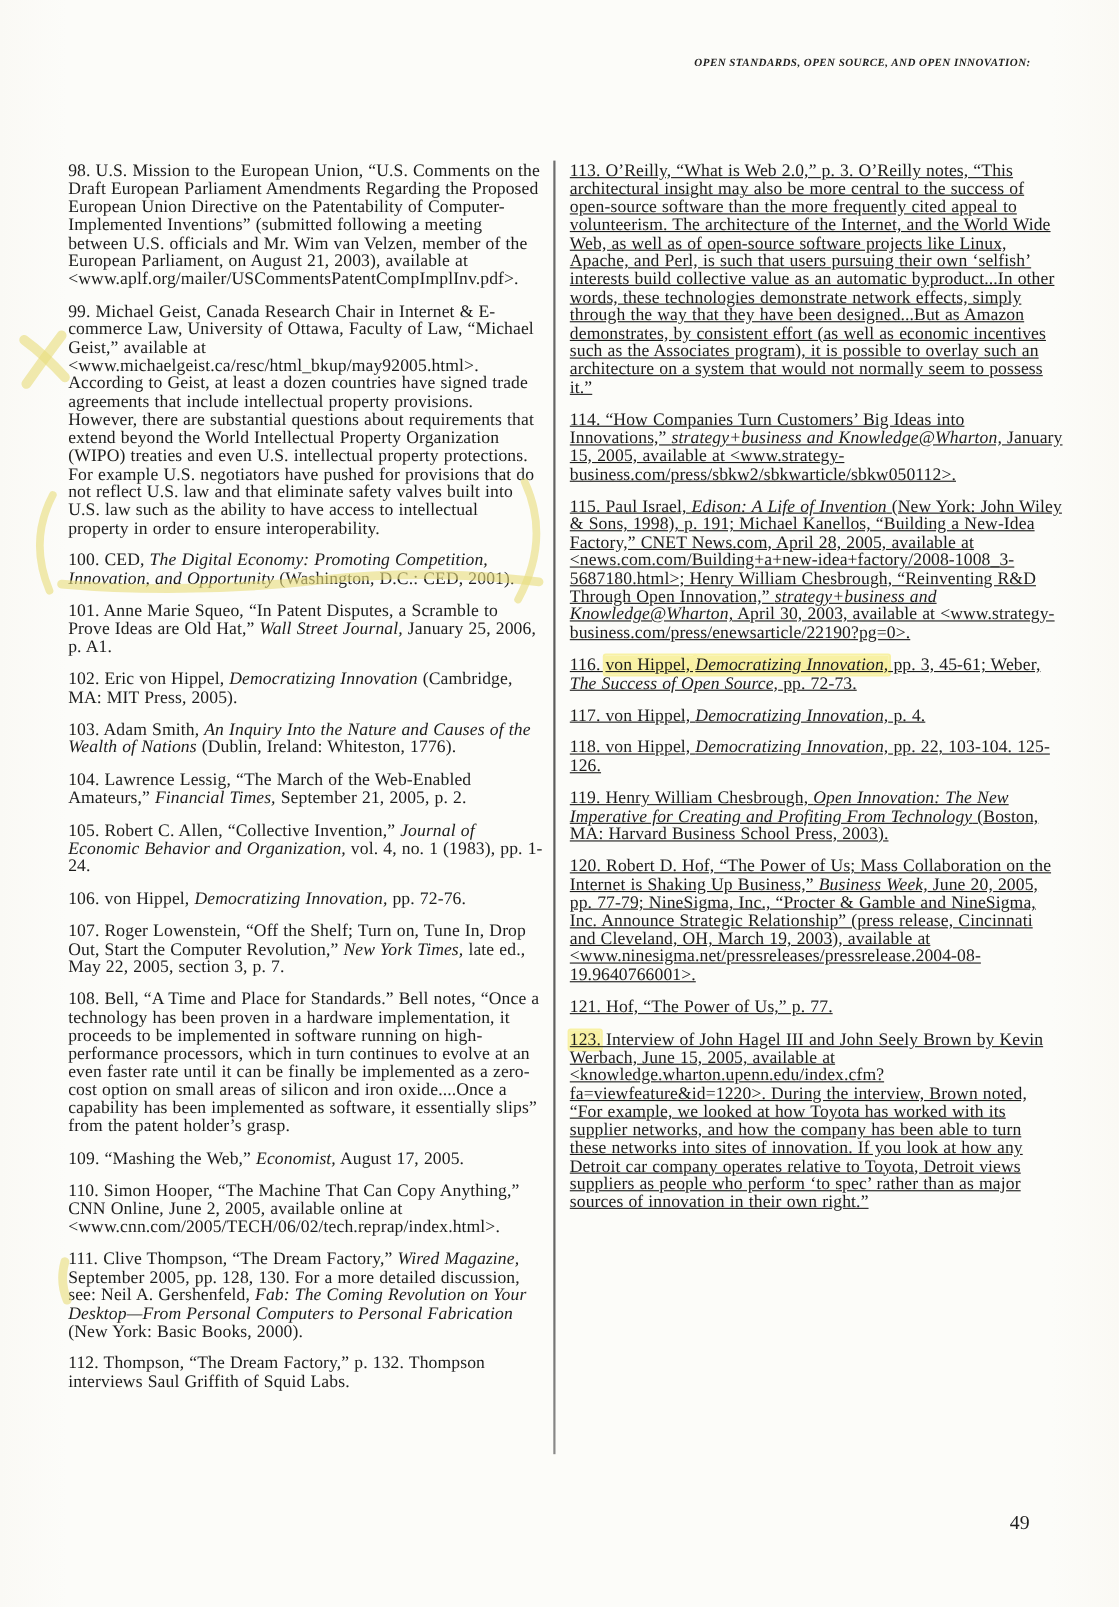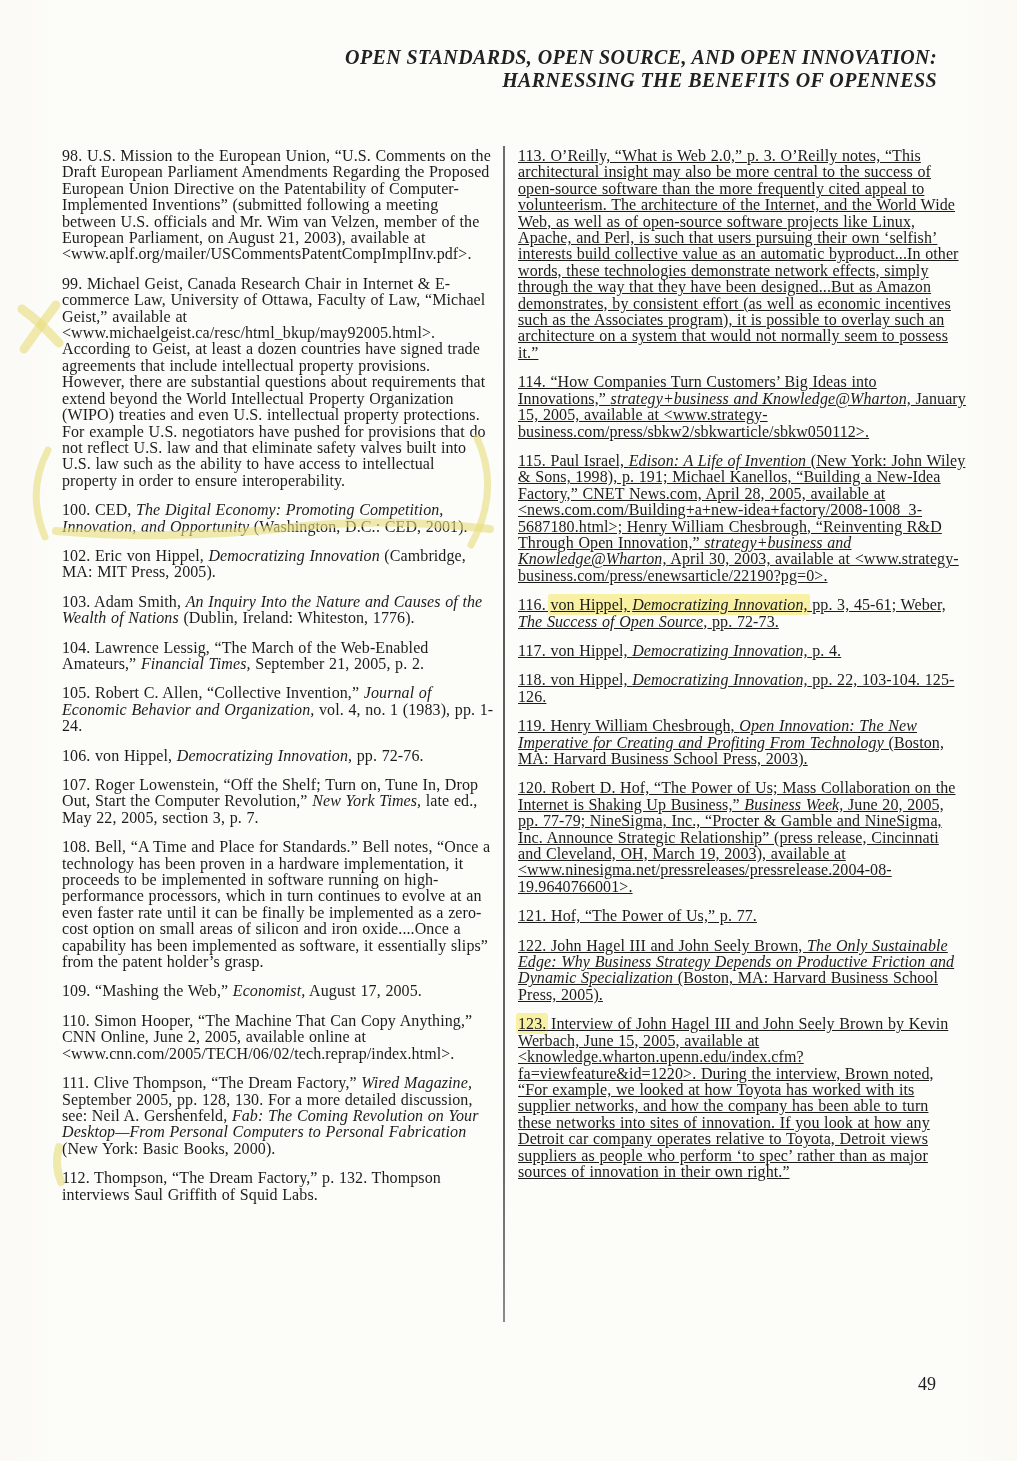--- a/index.html
+++ b/index.html
@@ -16,21 +16,21 @@
     font-family: "Liberation Serif", serif;
     color: #1c1c1c;
   }
   .running-head {
     position: absolute;
     top: 46px;
     right: 80px;
     text-align: right;
     font-style: italic;
     font-weight: bold;
-    font-size: 20px;
+    font-size: 10px;
     line-height: 23px;
     letter-spacing: 0.4px;
     color: #222;
   }
   .col {
     position: absolute;
     top: 148px;
   }
   .col-left  { left: 62px;  width: 432px; }
   .col-right { left: 518px; width: 448px; text-decoration: underline; }
@@ -80,29 +80,29 @@
     text-align: right;
   }
 </style>
 </head>
 <body>
 
 <div class="page">
 
   <div class="running-head">
     <div>OPEN STANDARDS, OPEN SOURCE, AND OPEN INNOVATION:</div>
-    <div>HARNESSING THE BENEFITS OF OPENNESS</div>
   </div>
 
   <div class="col-divider"></div>
 
   <div class="col col-left">
       <p class="note"><span>98. U.S. Mission to the European Union, “U.S. Comments on the Draft European Parliament Amendments Regarding the Proposed European Union Directive on the Patentability of Computer-Implemented Inventions” (submitted following a meeting between U.S. officials and Mr. Wim van Velzen, member of the European Parliament, on August 21, 2003), available at &lt;www.aplf.org/mailer/USCommentsPatentCompImplInv.pdf&gt;.</span></p>
       <p class="note"><span>99. Michael Geist, Canada Research Chair in Internet &amp; E-commerce Law, University of Ottawa, Faculty of Law, “Michael Geist,” available at &lt;www.michaelgeist.ca/resc/html_bkup/may92005.html&gt;. According to Geist, at least a dozen countries have signed trade agreements that include intellectual property provisions. However, there are substantial questions about requirements that extend beyond the World Intellectual Property Organization (WIPO) treaties and even U.S. intellectual property protections. For example U.S. negotiators have pushed for provisions that do not reflect U.S. law and that eliminate safety valves built into U.S. law such as the ability to have access to intellectual property in order to ensure interoperability.</span></p>
       <p class="note"><span>100. CED, </span><span class="it">The Digital Economy: Promoting Competition, Innovation, and Opportunity</span><span> (Washington, D.C.: CED, 2001).</span></p>
+      <p class="note"><span>101. Anne Marie Squeo, “In Patent Disputes, a Scramble to Prove Ideas are Old Hat,” </span><span class="it">Wall Street Journal,</span><span> January 25, 2006, p. A1.</span></p>
       <p class="note"><span>102. Eric von Hippel, </span><span class="it">Democratizing Innovation</span><span> (Cambridge, MA: MIT Press, 2005).</span></p>
       <p class="note"><span>103. Adam Smith, </span><span class="it">An Inquiry Into the Nature and Causes of the Wealth of Nations</span><span> (Dublin, Ireland: Whiteston, 1776).</span></p>
       <p class="note"><span>104. Lawrence Lessig, “The March of the Web-Enabled Amateurs,” </span><span class="it">Financial Times,</span><span> September 21, 2005, p. 2.</span></p>
       <p class="note"><span>105. Robert C. Allen, “Collective Invention,” </span><span class="it">Journal of Economic Behavior and Organization,</span><span> vol. 4, no. 1 (1983), pp. 1-24.</span></p>
       <p class="note"><span>106. von Hippel, </span><span class="it">Democratizing Innovation,</span><span> pp. 72-76.</span></p>
       <p class="note"><span>107. Roger Lowenstein, “Off the Shelf; Turn on, Tune In, Drop Out, Start the Computer Revolution,” </span><span class="it">New York Times,</span><span> late ed., May 22, 2005, section 3, p. 7.</span></p>
       <p class="note"><span>108. Bell, “A Time and Place for Standards.” Bell notes, “Once a technology has been proven in a hardware implementation, it proceeds to be implemented in software running on high-performance processors, which in turn continues to evolve at an even faster rate until it can be finally be implemented as a zero-cost option on small areas of silicon and iron oxide....Once a capability has been implemented as software, it essentially slips” from the patent holder’s grasp.</span></p>
       <p class="note"><span>109. “Mashing the Web,” </span><span class="it">Economist,</span><span> August 17, 2005.</span></p>
       <p class="note"><span>110. Simon Hooper, “The Machine That Can Copy Anything,” CNN Online, June 2, 2005, available online at &lt;www.cnn.com/2005/TECH/06/02/tech.reprap/index.html&gt;.</span></p>
       <p class="note"><span>111. Clive Thompson, “The Dream Factory,” </span><span class="it">Wired Magazine,</span><span> September 2005, pp. 128, 130. For a more detailed discussion, see: Neil A. Gershenfeld, </span><span class="it">Fab: The Coming Revolution on Your Desktop—From Personal Computers to Personal Fabrication</span><span> (New York: Basic Books, 2000).</span></p>
@@ -111,21 +111,20 @@
   <div class="col col-right">
       <p class="note"><span>113. O’Reilly, “What is Web 2.0,” p. 3. O’Reilly notes, “This architectural insight may also be more central to the success of open-source software than the more frequently cited appeal to volunteerism. The architecture of the Internet, and the World Wide Web, as well as of open-source software projects like Linux, Apache, and Perl, is such that users pursuing their own ‘selfish’ interests build collective value as an automatic byproduct...In other words, these technologies demonstrate network effects, simply through the way that they have been designed...But as Amazon demonstrates, by consistent effort (as well as economic incentives such as the Associates program), it is possible to overlay such an architecture on a system that would not normally seem to possess it.”</span></p>
       <p class="note"><span>114. “How Companies Turn Customers’ Big Ideas into Innovations,” </span><span class="it">strategy+business and Knowledge@Wharton,</span><span> January 15, 2005, available at &lt;www.strategy-business.com/press/sbkw2/sbkwarticle/sbkw050112&gt;.</span></p>
       <p class="note"><span>115. Paul Israel, </span><span class="it">Edison: A Life of Invention</span><span> (New York: John Wiley &amp; Sons, 1998), p. 191; Michael Kanellos, “Building a New-Idea Factory,” CNET News.com, April 28, 2005, available at &lt;news.com.com/Building+a+new-idea+factory/2008-1008_3-5687180.html&gt;; Henry William Chesbrough, “Reinventing R&amp;D Through Open Innovation,” </span><span class="it">strategy+business and Knowledge@Wharton,</span><span> April 30, 2003, available at &lt;www.strategy-business.com/press/enewsarticle/22190?pg=0&gt;.</span></p>
       <p class="note"><span>116. </span><span class="hl">von Hippel, </span><span class="it hl">Democratizing Innovation,</span><span> pp. 3, 45-61; Weber, </span><span class="it">The Success of Open Source,</span><span> pp. 72-73.</span></p>
       <p class="note"><span>117. von Hippel, </span><span class="it">Democratizing Innovation,</span><span> p. 4.</span></p>
       <p class="note"><span>118. von Hippel, </span><span class="it">Democratizing Innovation,</span><span> pp. 22, 103-104. 125-126.</span></p>
       <p class="note"><span>119. Henry William Chesbrough, </span><span class="it">Open Innovation: The New Imperative for Creating and Profiting From Technology</span><span> (Boston, MA: Harvard Business School Press, 2003).</span></p>
       <p class="note"><span>120. Robert D. Hof, “The Power of Us; Mass Collaboration on the Internet is Shaking Up Business,” </span><span class="it">Business Week,</span><span> June 20, 2005, pp. 77-79; NineSigma, Inc., “Procter &amp; Gamble and NineSigma, Inc. Announce Strategic Relationship” (press release, Cincinnati and Cleveland, OH, March 19, 2003), available at &lt;www.ninesigma.net/pressreleases/pressrelease.2004-08-19.9640766001&gt;.</span></p>
       <p class="note"><span>121. Hof, “The Power of Us,” p. 77.</span></p>
-      <p class="note"><span>122. John Hagel III and John Seely Brown, </span><span class="it">The Only Sustainable Edge: Why Business Strategy Depends on Productive Friction and Dynamic Specialization</span><span> (Boston, MA: Harvard Business School Press, 2005).</span></p>
       <p class="note"><span class="hl">123.</span><span> Interview of John Hagel III and John Seely Brown by Kevin Werbach, June 15, 2005, available at &lt;knowledge.wharton.upenn.edu/index.cfm?fa=viewfeature&amp;id=1220&gt;. During the interview, Brown noted, “For example, we looked at how Toyota has worked with its supplier networks, and how the company has been able to turn these networks into sites of innovation. If you look at how any Detroit car company operates relative to Toyota, Detroit views suppliers as people who perform ‘to spec’ rather than as major sources of innovation in their own right.”</span></p>
     </div>
 
   <svg class="marks" viewBox="0 0 1017 1461">
     <path class="marker" d="M22 309 Q40 322 59 343" stroke-width="9" stroke="#e9dd7e"></path>
     <path class="marker" d="M56 305 Q40 326 24 349" stroke-width="9" stroke="#e9dd7e"></path>
     <path class="marker" d="M48 450 Q26 492 45 537" stroke-width="7" stroke="#e9dd7e"></path>
     <path class="marker" d="M477 438 Q501 490 471 545" stroke-width="7" stroke="#e9dd7e"></path>
     <path class="marker" d="M56 531 Q170 541 295 527 Q390 517 490 529" stroke-width="8" stroke="#e9dd7e"></path>
     <path class="marker" d="M59 1147 Q54 1165 61 1182" stroke-width="8" stroke="#e9dd7e"></path>

